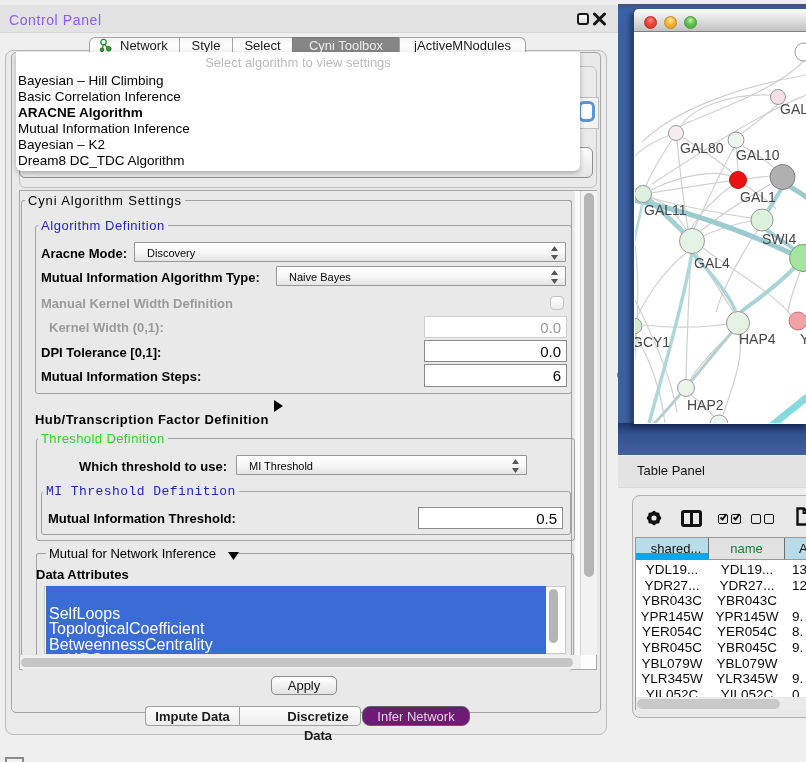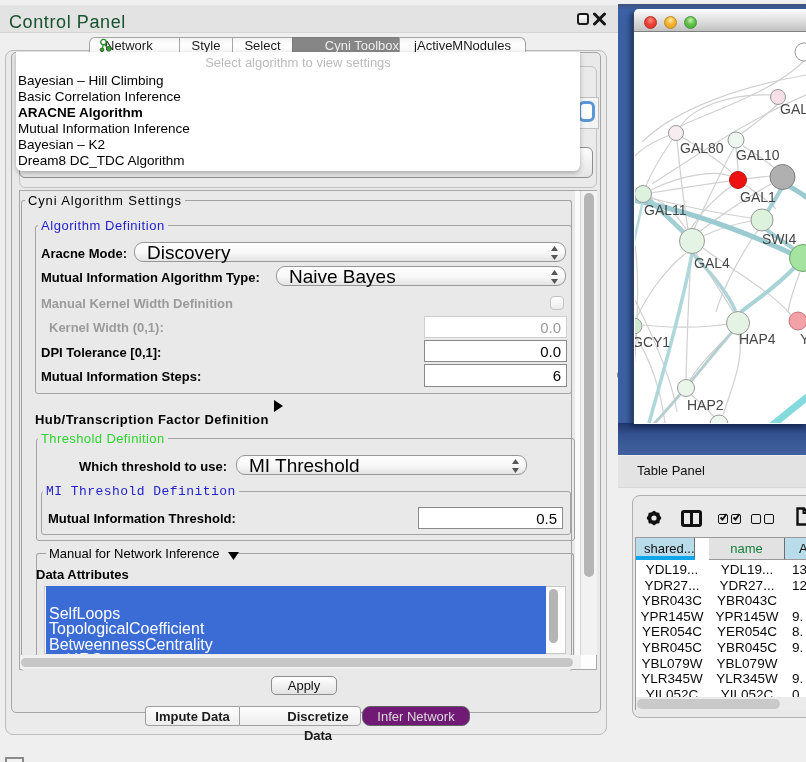--- a/index.html
+++ b/index.html
@@ -3,61 +3,61 @@
 <meta charset="utf-8">
 <style>
   html,body{margin:0;padding:0;}
   body{width:806px;height:762px;position:relative;overflow:hidden;
        font-family:"Liberation Sans", sans-serif;background:#efefef;}
   .abs{position:absolute;}
   .b{font-weight:bold;}
   .grp{position:absolute;border:1px solid #a2a2a2;border-radius:3px;}
   .glabel{position:absolute;background:#e9e9e9;padding:0 3px;font-size:13px;line-height:13px;}
   .lbl{position:absolute;font-size:13px;font-weight:bold;color:#000;white-space:nowrap;}
-  .combo{position:absolute;height:20px;border:1px solid #979797;border-radius:9px;
+  .combo{position:absolute;height:20px;border:1px solid #979797;border-radius:1px;
          background:linear-gradient(#ffffff,#f7f7f7 55%,#e3e3e3);
-         font-size:19px;color:#000;line-height:20px;padding-left:12px;box-sizing:border-box;}
+         font-size:11px;color:#000;line-height:20px;padding-left:12px;box-sizing:border-box;}
   .combo .arr{position:absolute;right:6px;top:2px;width:9px;height:16px;}
   .field{position:absolute;background:#fff;font-size:15px;text-align:right;
          box-sizing:border-box;padding-right:5px;line-height:21px;}
 </style>
 </head>
 <body>
 
 <div class="abs" style="left:0;top:0;width:618px;height:762px;background:#efefef;"></div>
 
 <div class="abs" style="left:0;top:5px;width:618px;height:27px;background:#e3e3e3;border-bottom:1px solid #d6d6d6;"></div>
-<div class="abs" style="left:9px;top:12px;font-size:18px;letter-spacing:0.6px;color:#14532d;">Control Panel</div>
+<div class="abs" style="left:9px;top:12px;font-size:14px;letter-spacing:0.6px;color:#8b5cf6;">Control Panel</div>
 <div class="abs" style="left:577px;top:13px;width:12px;height:12px;border:2px solid #1a1a1a;border-radius:3px;background:linear-gradient(#fff,#ddd);box-sizing:border-box;"></div>
 <svg class="abs" style="left:592px;top:11px;" width="15" height="15" viewBox="0 0 15 15">
  <path d="M2.5 3 L12.5 13 M12.5 3 L2.5 13" stroke="#151515" stroke-width="3" stroke-linecap="round"></path>
 </svg>
 
 <div class="abs" style="left:5px;top:50px;width:602px;height:685px;background:#ebebeb;border:1px solid #bcbcbc;border-radius:8px;box-sizing:border-box;"></div>
 
 <div class="abs" style="left:11px;top:52px;width:590px;height:661px;background:#e9e9e9;border:1px solid #a6a6a6;border-radius:5px;box-sizing:border-box;"></div>
 
 <style>
  .tab{position:absolute;top:37px;height:16px;border:1px solid #a5a5a5;border-bottom:none;
       background:linear-gradient(#f4f4f4,#fdfdfd 40%,#fafafa);font-size:13px;color:#1a1a1a;
       text-align:center;line-height:16px;box-sizing:border-box;}
  .btab{position:absolute;top:706px;height:20px;border:1px solid #9f9f9f;
       background:linear-gradient(#fdfdfd,#ededed);font-size:13px;font-weight:bold;color:#1a1a1a;
       text-align:center;line-height:19px;box-sizing:border-box;}
 </style>
-<div class="tab" style="left:89px;width:91px;border-radius:6px 0 0 0;text-align:left;padding-left:15px;">Network</div>
+<div class="tab" style="left:89px;width:91px;border-radius:6px 0 0 0;text-align:left;padding-left:30px;">Network</div>
 <svg class="abs" style="left:99px;top:38px;" width="13" height="14" viewBox="0 0 13 14">
   <path d="M4.5 5.5 L9.5 10.5 M4.5 5.5 L3.2 11.5" stroke="#2c8c2c" stroke-width="1.2" fill="none"></path>
   <circle cx="4.5" cy="4" r="2.7" fill="#fff" stroke="#2c8c2c" stroke-width="1.3"></circle>
   <circle cx="9.8" cy="10.8" r="2.3" fill="#38a038" stroke="#257025" stroke-width="1"></circle>
   <circle cx="3" cy="11.8" r="1.8" fill="#38a038" stroke="#257025" stroke-width="1"></circle>
 </svg>
 <div class="tab" style="left:179px;width:54px;">Style</div>
 <div class="tab" style="left:232px;width:61px;">Select</div>
-<div class="tab" style="left:292px;width:108px;background:#868686;color:#ececec;border-color:#7a7a7a;text-align:right;">Cyni Toolbox</div>
+<div class="tab" style="left:292px;width:108px;background:#868686;color:#ececec;border-color:#7a7a7a;">Cyni Toolbox</div>
 <div class="tab" style="left:399px;width:127px;border-radius:0 6px 0 0;">jActiveMNodules</div>
 
 <div class="abs" style="left:19px;top:66px;width:578px;height:122px;background:#eaeaea;border:1px solid #c2c2c2;border-radius:6px;box-sizing:border-box;"></div>
 
 <div class="abs" style="left:560px;top:97px;width:37px;height:30px;background:#f4f4f4;border:1px solid #c0c0c0;"></div>
 <div class="abs" style="left:578px;top:101px;width:17px;height:21px;border:3px solid #5b97d6;border-radius:6px;background:#fff;box-sizing:border-box;"></div>
 
 <div class="abs" style="left:19px;top:147px;width:574px;height:31px;border:1px solid #8e8e8e;border-radius:6px;background:linear-gradient(#fdfdfd,#e4e4e4);box-sizing:border-box;"></div>
 
 <div class="abs" style="left:19px;top:190px;width:578px;height:480px;background:#e9e9e9;border:1px solid #a8a8a8;box-sizing:border-box;"></div>
@@ -114,21 +114,21 @@
       </svg>
  </div>
 
  <div class="grp" style="left:41px;top:491px;width:528px;height:42px;"></div>
  <div class="glabel" style="left:43px;top:485px;color:#2222cc;letter-spacing:0.45px;font-family:Liberation Mono, monospace;">MI Threshold Definition</div>
 
  <div class="lbl" style="left:48px;top:511px;">Mutual Information Threshold:</div>
  <div class="field" style="left:418px;top:507px;width:145px;height:22px;border:1px solid #8a8a8a;color:#000;">0.5</div>
 
  <div class="grp" style="left:36px;top:553px;width:536px;height:102px;border-bottom:none;border-bottom-left-radius:0;border-bottom-right-radius:0;"></div>
- <div class="glabel" style="left:46px;top:547px;color:#000;padding-right:18px;">Manual for Network Inference</div>
+ <div class="glabel" style="left:46px;top:547px;color:#000;padding-right:18px;">Mutual for Network Inference</div>
  <svg class="abs" style="left:227px;top:550px;" width="13" height="11" viewBox="0 0 13 11">
       <path d="M1 2 L12 2 L6.5 10 Z" fill="#000"></path>
     </svg>
 
  <div class="lbl" style="left:36px;top:567px;">Data Attributes</div>
 
  <div class="abs" style="left:44px;top:586px;width:522px;height:68px;background:#fdfdfd;border:1px solid #c9c9c9;box-sizing:border-box;"></div>
  <div class="abs" style="left:46px;top:586px;width:500px;height:68px;background:#3b6cd6;color:#fff;font-size:16px;line-height:15.4px;padding-left:3px;padding-top:20px;box-sizing:border-box;overflow:hidden;">SelfLoops<br>TopologicalCoefficient<br>BetweennessCentrality<br>gal4RGexp</div>
  <div class="abs" style="left:549px;top:589px;width:9px;height:54px;background:#b5b5b5;border-radius:5px;"></div>
 
@@ -272,21 +272,21 @@
     <path d="M2.5 6.5 L4.5 8.5 L8.5 3" stroke="#111" stroke-width="1.8" fill="none"></path>
   </svg>
 <div class="abs" style="left:751px;top:514px;width:10px;height:10px;border:1.6px solid #111;border-radius:2px;box-sizing:border-box;"></div>
 <div class="abs" style="left:764px;top:514px;width:10px;height:10px;border:1.6px solid #111;border-radius:2px;box-sizing:border-box;"></div>
 <svg class="abs" style="left:796px;top:507px;" width="12" height="19" viewBox="0 0 12 19">
  <path d="M1.5 1.5 L8 1.5 L12 6 L12 17.5 L1.5 17.5 Z" fill="none" stroke="#111" stroke-width="2.4"></path>
  <path d="M7.5 1.5 L7.5 6 L12 6" fill="none" stroke="#111" stroke-width="2"></path>
 </svg>
 
 <div class="abs" style="left:635px;top:537px;width:171px;height:173px;background:#fff;border:1px solid #9a9a9a;border-right:none;box-sizing:border-box;"></div>
-<div class="abs" style="left:636px;top:538px;width:59px;height:22px;background:#b9dcea;border-right:1px solid #6e6e6e;border-bottom:4px solid #0ea5e9;font-size:13px;text-align:center;line-height:22px;color:#111;box-sizing:border-box;padding-left:8px;">shared...</div>
+<div class="abs" style="left:636px;top:538px;width:73px;height:22px;background:#b9dcea;border-right:1px solid #6e6e6e;border-bottom:7px solid #0ea5e9;font-size:13px;text-align:center;line-height:22px;color:#111;box-sizing:border-box;padding-left:8px;">shared...</div>
 <div class="abs" style="left:709px;top:538px;width:76px;height:22px;background:#e2e2e2;border-right:1px solid #6e6e6e;border-bottom:1px solid #9a9a9a;font-size:13px;text-align:center;line-height:22px;color:#15803d;box-sizing:border-box;">name</div>
 <div class="abs" style="left:785px;top:538px;width:21px;height:22px;background:#b9dcea;border-bottom:1px solid #9a9a9a;font-size:13px;line-height:22px;color:#111;padding-left:14px;box-sizing:border-box;overflow:hidden;">A</div>
 
 <div class="abs" style="left:634px;top:562px;width:76px;font-size:13.5px;color:#0a0a0a;line-height:15.6px;text-align:center;white-space:nowrap;">YDL19...<br>YDR27...<br>YBR043C<br>YPR145W<br>YER054C<br>YBR045C<br>YBL079W<br>YLR345W<br>YIL052C</div>
 <div class="abs" style="left:709px;top:562px;width:76px;font-size:13.5px;color:#0a0a0a;line-height:15.6px;text-align:center;white-space:nowrap;">YDL19...<br>YDR27...<br>YBR043C<br>YPR145W<br>YER054C<br>YBR045C<br>YBL079W<br>YLR345W<br>YIL052C</div>
 <div class="abs" style="left:792px;top:562px;width:30px;font-size:13.5px;color:#0a0a0a;line-height:15.6px;white-space:pre;">13
 12
 &nbsp;
 9.
 8.

